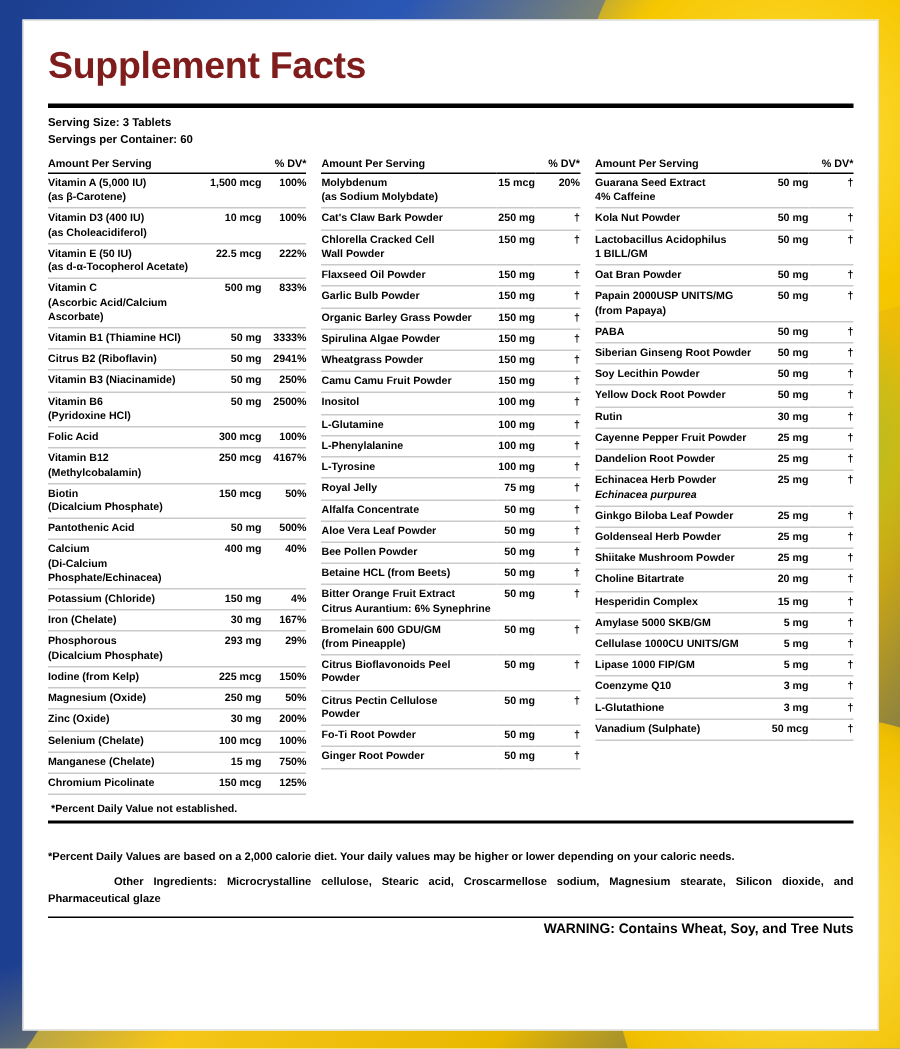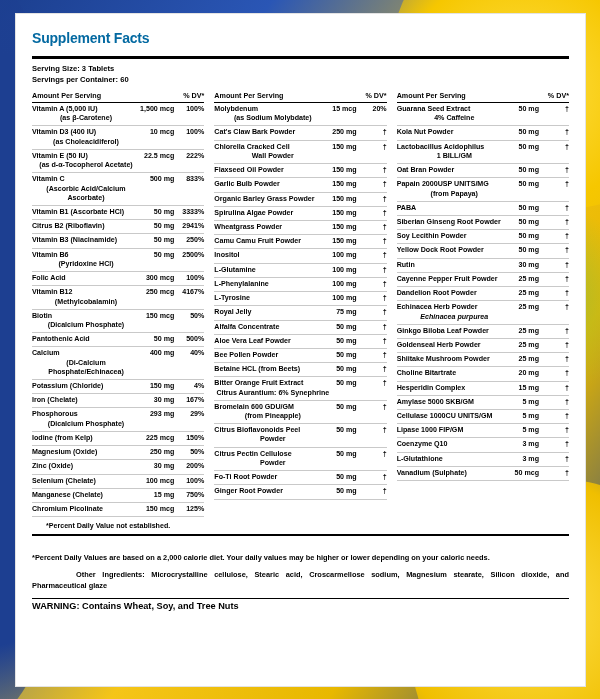--- a/index.html
+++ b/index.html
@@ -44,25 +44,25 @@
   .panel {
     position: absolute;
     left: 15px; top: 13px;
     width: 571px; height: 674px;
     background: #ffffff;
     border: 1px solid #e3e3e3;
     padding: 14px 16px 8px 16px;
   }
 
   h1.title {
-    font-size: 14px;
+    font-size: 25px;
     font-weight: bold;
     margin: 2px 0 10px 0;
     letter-spacing: -0.2px;
-    color: #0369a1;
+    color: #7f1d1d;
   }
   .rule-thick { border: none; border-top: 3px solid #000; margin: 0 0 4px 0; }
   .rule-med   { border: none; border-top: 2px solid #000; margin: 3px 0 0 0; }
   .rule-thin  { border: none; border-top: 1px solid #000; margin: 0; }
 
   .serving {
     font-size: 7.6px;
     font-weight: bold;
     line-height: 1.45;
     margin: 4px 0 5px 0;
@@ -92,48 +92,49 @@
   table.facts th.dv  { text-align: right; width: 30px; }
 
   table.facts td {
     padding: 2px 0 2px 0;
     border-bottom: 0.6px solid #c9c9c9;
     vertical-align: top;
     line-height: 1.3;
   }
   table.facts tr:last-child td { border-bottom: 0.6px solid #c9c9c9; }
   td.name { font-weight: bold; }
-  td.name .sub { font-weight: bold; display: block; text-align: center; }
+  td.name .sub { font-weight: bold; display: block; }
   td.name .ital { font-style: italic; font-weight: bold; }
   td.amt { text-align: right; white-space: nowrap; font-weight: bold; padding-left: 3px; }
   td.dv  { text-align: right; white-space: nowrap; font-weight: bold; width: 30px; padding-left: 2px; }
 
   .footnote {
     font-size: 7.1px;
     font-weight: bold;
-    margin: 5px 0 4px 14px;
+    margin: 5px 0 4px 2px;
   }
   .dv-note {
     font-size: 7.4px;
     font-weight: bold;
     margin: 5px 0 6px 0;
     line-height: 1.35;
   }
   .other {
     font-size: 7.4px;
     font-weight: bold;
     text-align: justify;
     line-height: 1.5;
     margin: 0 0 7px 0;
   }
   .other .lbl { font-weight: bold; margin-left: 44px; }
   .warning {
     font-size: 9.2px;
     font-weight: bold;
     margin: 2px 0 0 0;
+    text-align: right;
   }
 </style>
 </head>
 <body>
 
 <div class="bg-blob blob-blue-l"></div>
 <div class="bg-blob blob-yellow-tr"></div>
 <div class="bg-blob blob-green"></div>
 <div class="bg-blob blob-yellow-br"></div>
 
@@ -171,21 +172,21 @@
               <td class="name">Vitamin E (50 IU)<span class="sub">(as d-α-Tocopherol Acetate)</span></td>
               <td class="amt">22.5 mcg</td>
               <td class="dv">222%</td>
             </tr>
             <tr>
               <td class="name">Vitamin C<span class="sub">(Ascorbic Acid/Calcium Ascorbate)</span></td>
               <td class="amt">500 mg</td>
               <td class="dv">833%</td>
             </tr>
             <tr>
-              <td class="name">Vitamin B1 (Ascorbate HCl)</td>
+              <td class="name">Vitamin B1 (Thiamine HCl)</td>
               <td class="amt">50 mg</td>
               <td class="dv">3333%</td>
             </tr>
             <tr>
               <td class="name">Citrus B2 (Riboflavin)</td>
               <td class="amt">50 mg</td>
               <td class="dv">2941%</td>
             </tr>
             <tr>
               <td class="name">Vitamin B3 (Niacinamide)</td>

